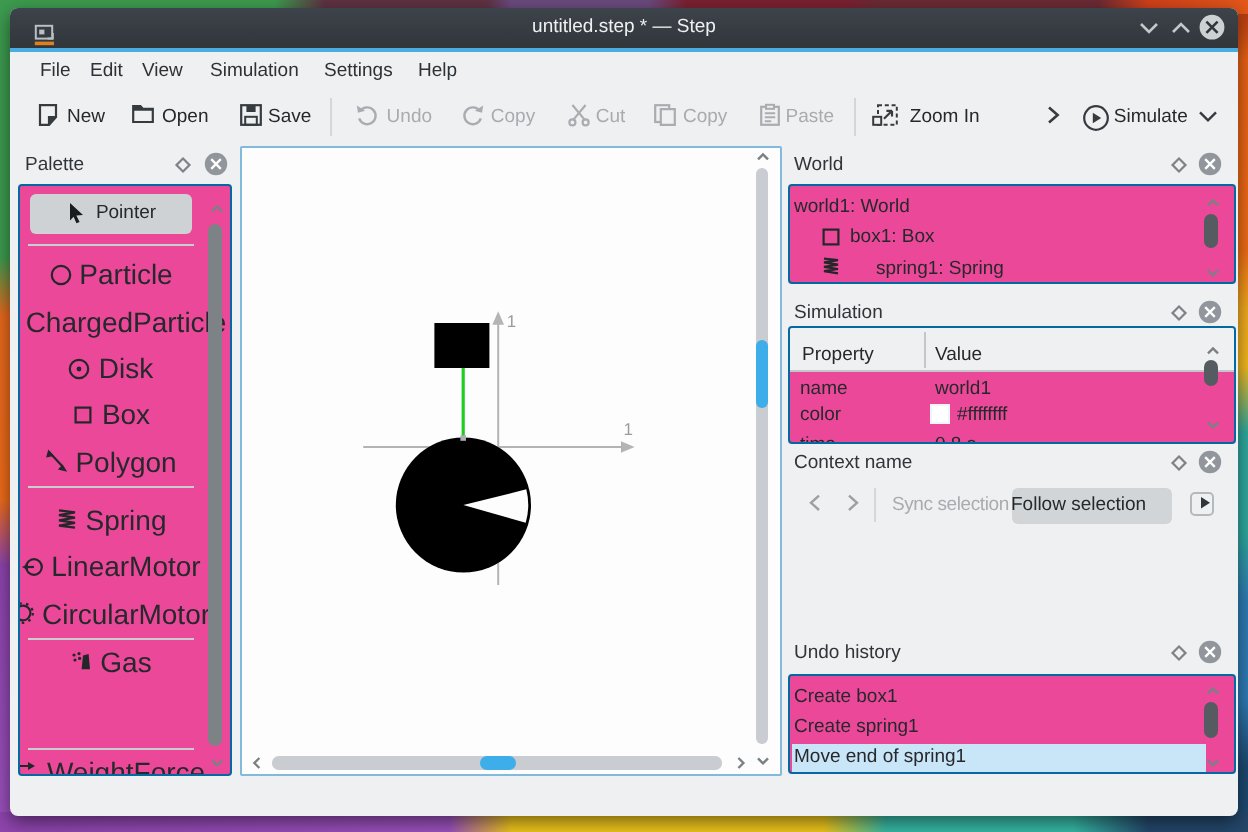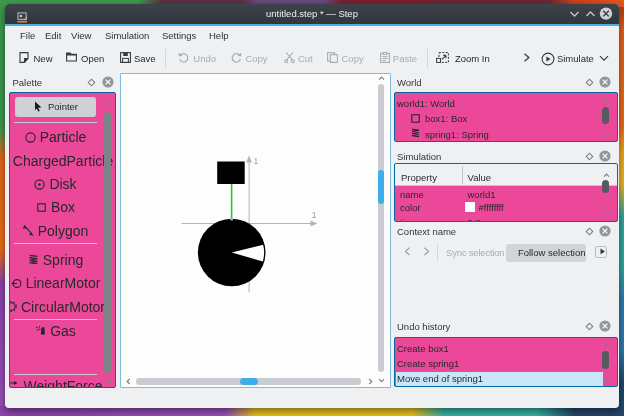--- a/index.html
+++ b/index.html
@@ -281,21 +281,21 @@
     </svg>
   <div class="frame" style="left:389px;top:88px;width:223.5px;height:49.5px;overflow:hidden">
     <div class="t95" style="left:2px;top:5px">world1: World</div>
     <svg class="abs" style="left:15px;top:19.5px" width="11" height="11" viewBox="0 0 11 11">
         <rect class="pi" x="1.8" y="1.8" width="7.4" height="7.4"></rect>
       </svg>
     <div class="t95" style="left:30px;top:20px">box1: Box</div>
     <svg class="abs" style="left:15px;top:35px" width="11" height="11" viewBox="0 0 11 11">
         <path class="pi" d="M2 1.3 L9 2.1 L2 3.2 L9 4.3 L2 5.4 L9 6.5 L2 7.6 L9 8.7" stroke-width="0.9"></path>
       </svg>
-    <div class="t95" style="left:30px;top:35.5px">spring1: Spring</div>
+    <div class="t95" style="left:43px;top:35.5px">spring1: Spring</div>
     <svg class="chev" style="left:207.7px;top:5px" viewBox="0 0 7 7">
         <path d="M1 4.7 L3.5 2.2 L6 4.7" fill="none" stroke="#7b8084" stroke-width="1.2"></path>
       </svg>
     <div class="sbthumb" style="left:207.3px;top:13.5px;width:6.5px;height:17px;background:#555b61"></div>
     <svg class="chev" style="left:207.7px;top:40px" viewBox="0 0 7 7">
         <path d="M1 2.2 L3.5 4.7 L6 2.2" fill="none" stroke="#7b8084" stroke-width="1.2"></path>
       </svg>
   </div>
 
   <div class="dtitle" style="left:392px;top:147.3px">Simulation</div>
@@ -336,21 +336,21 @@
       <path d="M3.6 3.6 L8.4 8.4 M8.4 3.6 L3.6 8.4" stroke="#fcfcfc" stroke-width="1.2"></path>
     </svg>
   <svg class="abs" style="left:398px;top:243px" width="10" height="9" viewBox="0 0 10 9">
       <path d="M6.5 0.8 L2.5 4.4 L6.5 8" fill="none" stroke="#9aa0a4" stroke-width="1.2"></path>
     </svg>
   <svg class="abs" style="left:415.7px;top:243px" width="10" height="9" viewBox="0 0 10 9">
       <path d="M3.5 0.8 L7.5 4.4 L3.5 8" fill="none" stroke="#9aa0a4" stroke-width="1.2"></path>
     </svg>
   <div class="abs" style="left:431.5px;top:240px;width:1px;height:17px;background:#d4d7d9"></div>
   <div class="t95g" style="left:441px;top:242.7px;letter-spacing:-0.2px">Sync selection</div>
-  <div class="abs" style="left:500.5px;top:239.5px;width:80px;height:18px;background:#d1d5d8;border-radius:3px;text-align:right;line-height:18px;font-size:9.5px;color:#26292c">Follow selection</div>
+  <div class="abs" style="left:500.5px;top:239.5px;width:80px;height:18px;background:#d1d5d8;border-radius:3px;text-align:left;line-height:18px;font-size:9.5px;color:#26292c">Follow selection</div>
   <div class="abs" style="left:590.4px;top:241.5px;width:12px;height:12px;background:#eff0f1;border:1px solid #b4b9bd;border-radius:2.5px"></div>
   <svg class="abs" style="left:593.8px;top:244.3px" width="7" height="7" viewBox="0 0 7 7">
       <path d="M1.5 0.5 L6 3.4 L1.5 6.3 Z" fill="#31363b"></path>
     </svg>
 
   <div class="dtitle" style="left:392px;top:317.3px">Undo history</div>
   <svg class="abs" style="left:580.2px;top:317.5px" width="9" height="9" viewBox="0 0 9 9">
       <rect x="2.2" y="2.2" width="4.6" height="4.6" fill="none" stroke="#7e8387" stroke-width="1.1" transform="rotate(45 4.5 4.5)"></rect>
     </svg>
   <svg class="abs" style="left:594.4px;top:316.2px" width="12" height="12" viewBox="0 0 12 12">

